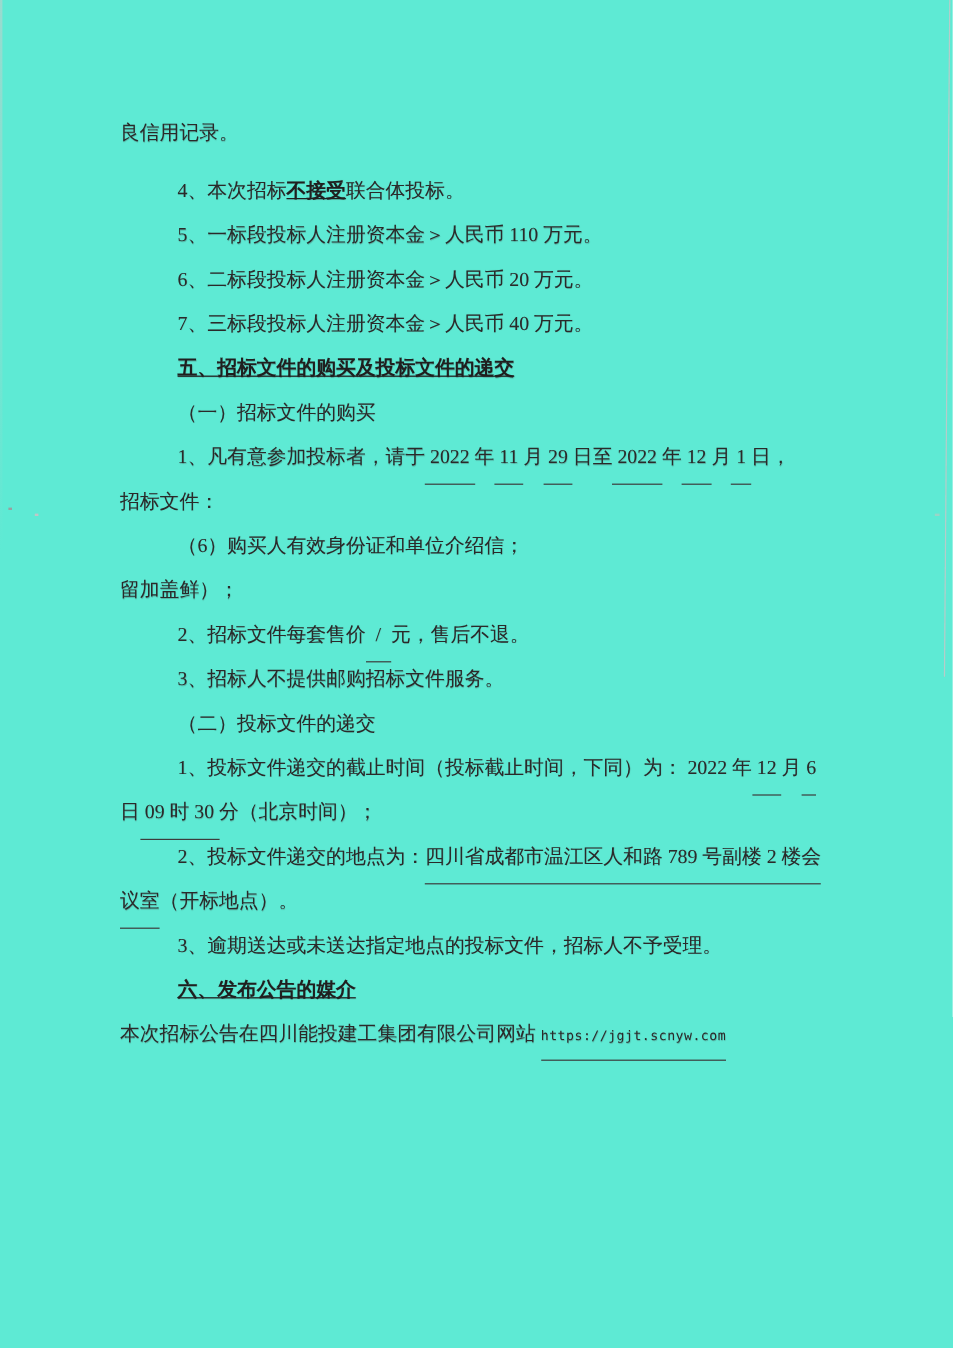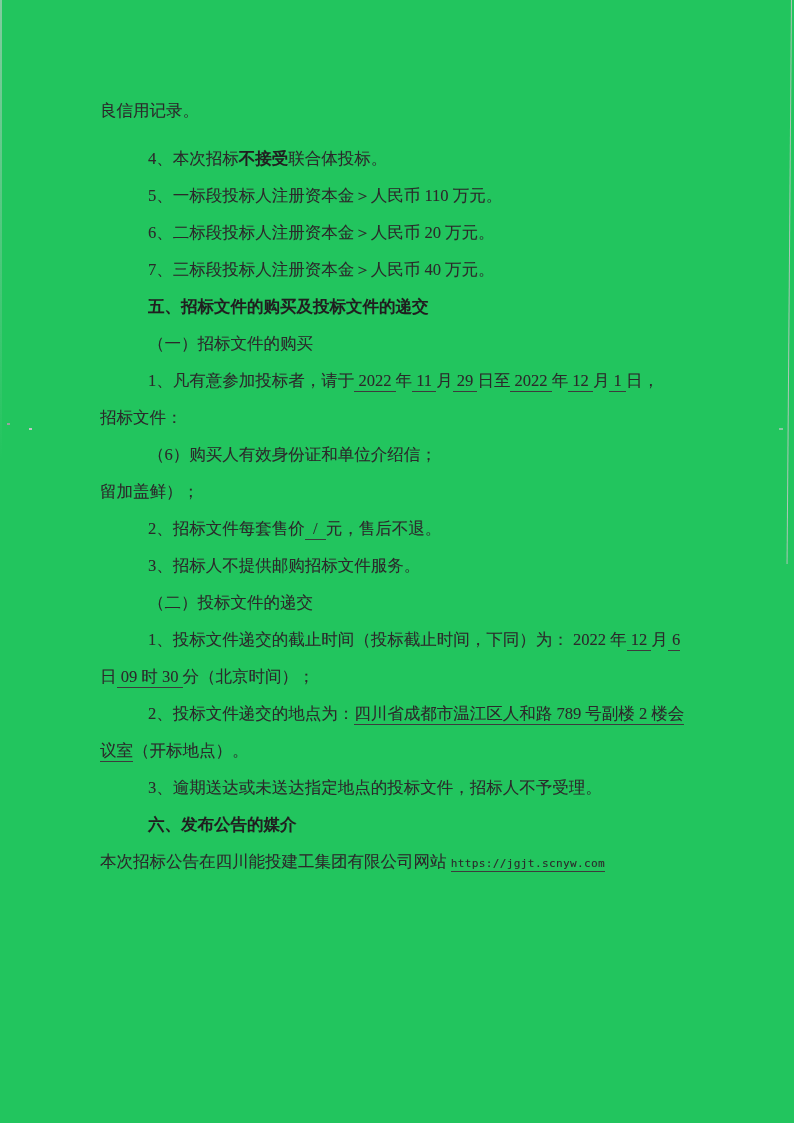--- a/index.html
+++ b/index.html
@@ -4,41 +4,41 @@
 <style>
   html, body {
     margin: 0;
     padding: 0;
     background: #ffffff;
   }
   #page {
     position: relative;
     width: 794px;
     height: 1123px;
-    background: #22c55e;
+    background: #5eead4;
     overflow: hidden;
     font-family: "Liberation Serif", "DejaVu Serif", serif;
   }
   #doc-body {
     position: absolute;
     top: 92px;
     left: 100px;
     width: 594px;
   }
   .line {
     height: 37px;
     line-height: 37px;
     white-space: pre;
     font-size: 16.5px;
     color: #2a2a2a;
     text-shadow: 0.3px 0.3px 0.6px rgba(70,70,70,0.35);
   }
   .indent { padding-left: 48px; }
-  .b { font-weight: 700; color: #1f1f1f; }
-  .u { border-bottom: 1.4px solid #3c3c3c; padding-bottom: 1px; text-align: center; }
+  .b { font-weight: 700; color: #1f1f1f; text-decoration: underline; }
+  .u { border-bottom: 1.4px solid #3c3c3c; padding-bottom: 13px; text-align: center; }
   .mono {
     font-family: "DejaVu Sans Mono", "Liberation Mono", monospace;
     font-size: 11px;
     letter-spacing: 0.4px;
   }
   
   .edge-left {
     position: absolute; left: 0; top: 0;
     width: 2px; height: 460px;
     background: linear-gradient(#c2d0cb, rgba(255,255,255,0));

